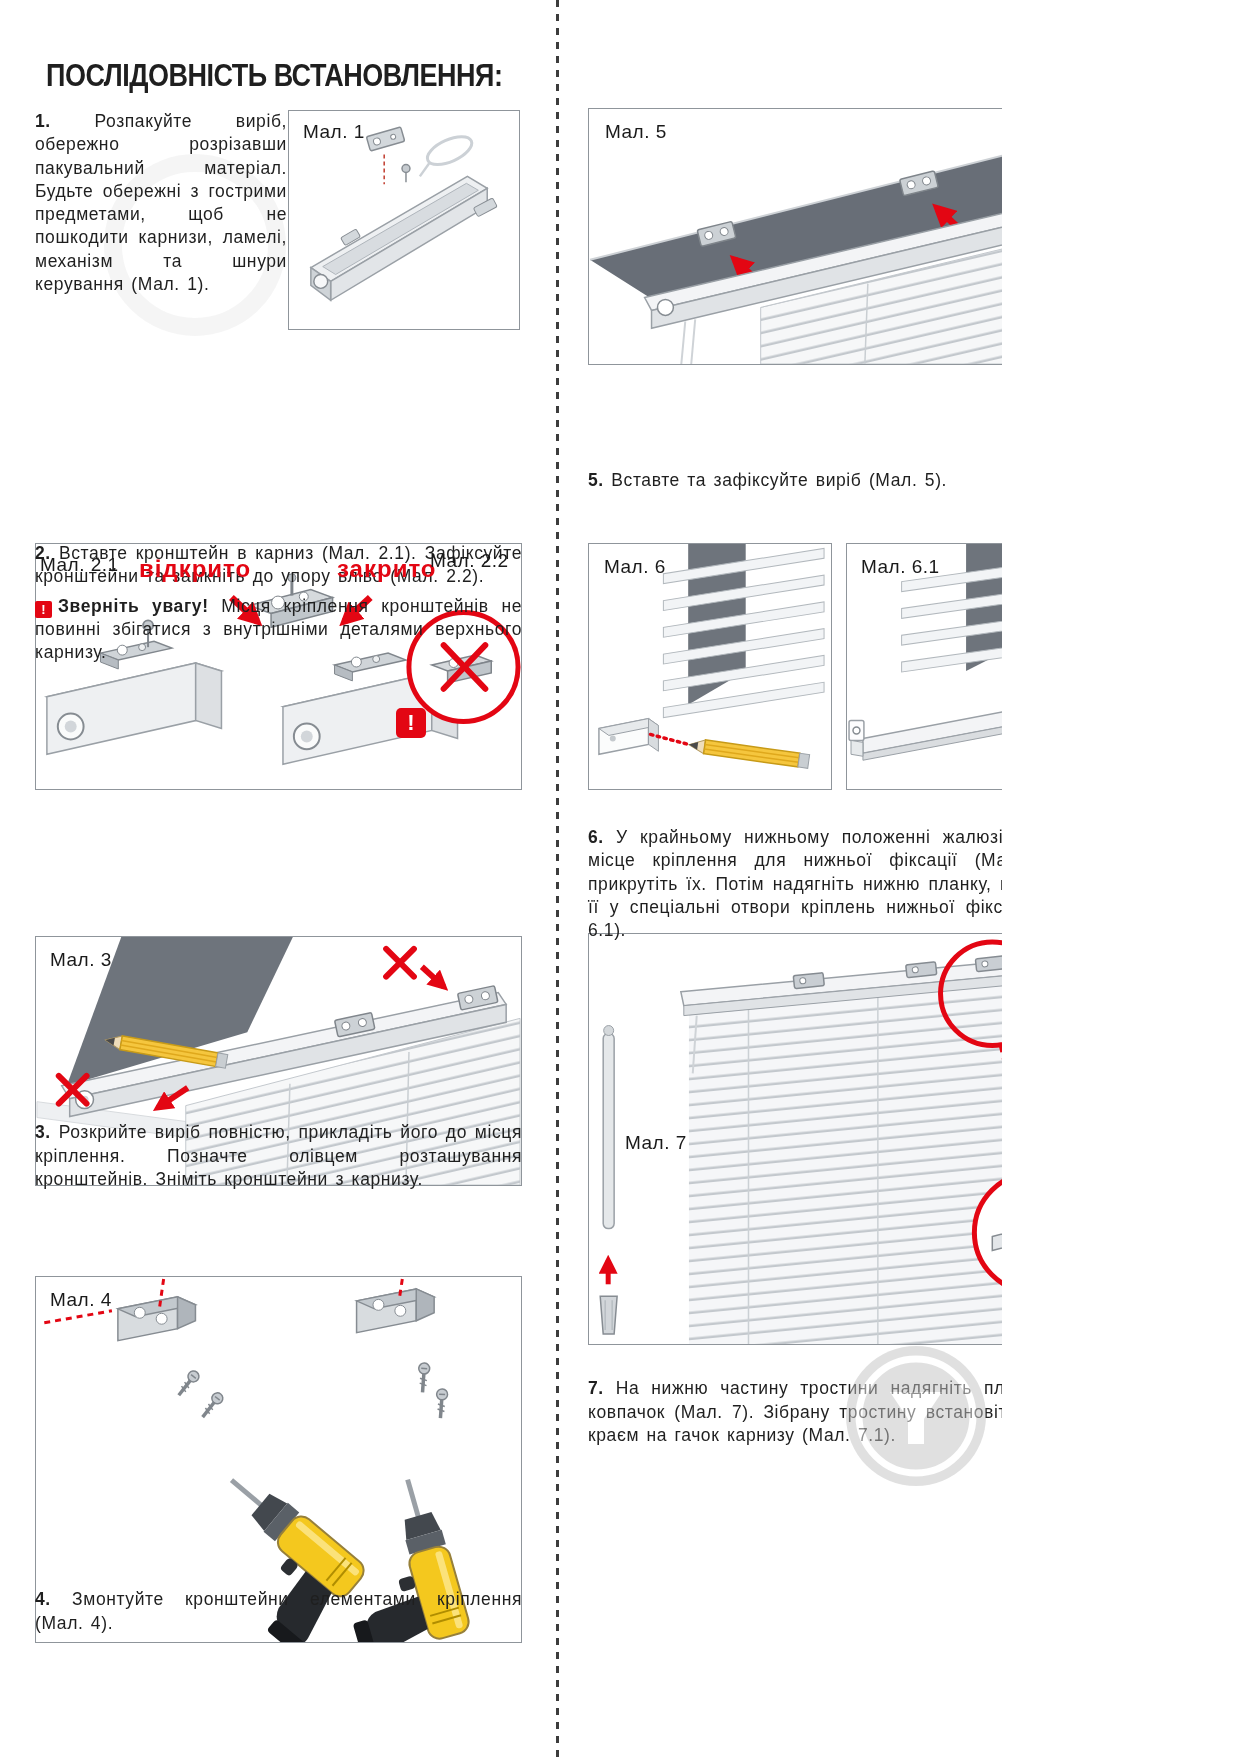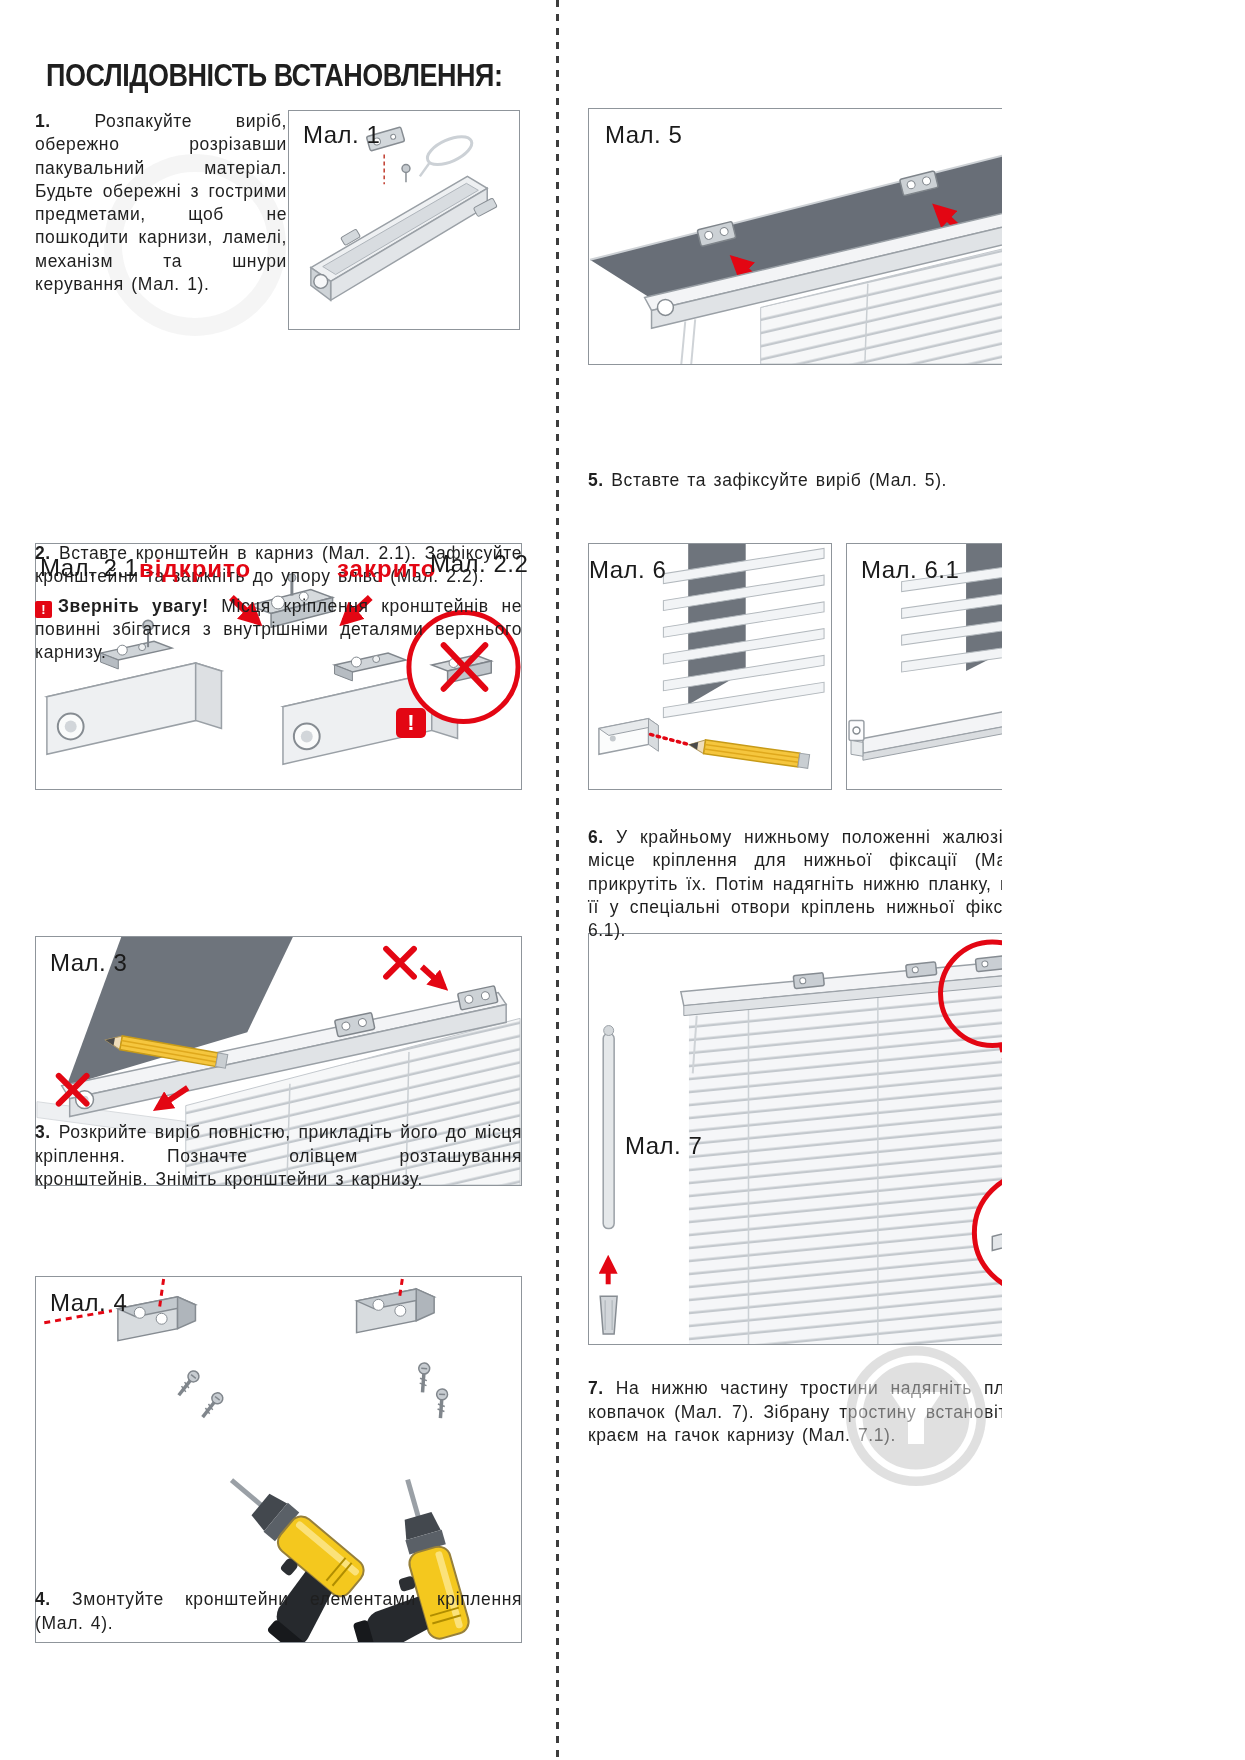--- a/index.html
+++ b/index.html
@@ -11,21 +11,21 @@
   .step{position:absolute;font-size:17.5px;line-height:1.33;letter-spacing:0.6px;
         word-spacing:2px;text-align:justify}
   .step .num{font-weight:bold}
   .step p{margin:0}
   .step p + p{margin-top:6px}
   .warn-badge{display:inline-block;width:17px;height:17px;background:#e30613;color:#fff;
         text-align:center;line-height:17px;font-weight:bold;border-radius:2px;font-size:13px;
         margin-right:6px;vertical-align:-2px;letter-spacing:0}
   .figbox{position:absolute;margin:0;border:1.5px solid #8f959b;background:#fff}
   .figbox svg{position:absolute;left:0;top:0;width:100%;height:100%;display:block}
-  .figlab{position:absolute;font-size:24px;letter-spacing:0.5px;color:#1a1a1a;z-index:3;white-space:nowrap}
+  .figlab{position:absolute;font-size:19px;letter-spacing:0.5px;color:#1a1a1a;z-index:3;white-space:nowrap}
   .redlab{position:absolute;font-size:24px;font-weight:bold;color:#e30613;letter-spacing:1px;z-index:3;white-space:nowrap}
   .badge-excl{position:absolute;width:30px;height:30px;background:#e30613;color:#fff;border-radius:5px;
         font-weight:bold;font-size:22px;text-align:center;line-height:30px;z-index:3}
   .divider{position:absolute;left:556px;top:0;width:2.5px;height:1760px;
         background:repeating-linear-gradient(to bottom,#3c3c3c 0 7px,transparent 7px 14px)}
   .pagenum{position:absolute;left:1070px;top:1524px;border-left:1.5px solid #8a8a8a;
         padding-left:10px;font-size:20px;color:#333;line-height:26px}
   .wm{position:absolute;opacity:.5;pointer-events:none;z-index:4}
   .wm-faint{position:absolute;opacity:.6;pointer-events:none;z-index:0}
   .txt-layer{position:relative;z-index:1}
@@ -300,21 +300,21 @@
       <line x1="106" y1="212" x2="102" y2="257" stroke="#cfd3d7" stroke-width="2"></line>
     </svg>
   </figure>
 
   <div class="step txt-layer" style="left:588px;top:378px;width:505px">
     <p><span class="num">6.</span>
        <span>У крайньому нижньому положенні жалюзі визначте місце кріплення для нижньої фіксації (Мал. 6) та прикрутіть їх. Потім надягніть нижню планку, вставивши її у спеціальні отвори кріплень нижньої фіксації (Мал. 6.1).</span></p>
   </div>
 
   <figure class="figbox" style="left:588px;top:543px;width:244px;height:247px">
-    <figcaption class="figlab" style="left:0;top:12px">Мал. 6</figcaption>
+    <figcaption class="figlab" style="left:15px;top:12px">Мал. 6</figcaption>
     <svg viewBox="0 0 244 247">
       <defs>
         <g id="pen6">
           <polygon points="-70,0 -54,-7 -54,7" fill="#efddba" stroke="#b49b62"></polygon>
           <polygon points="-70,0 -61,-4 -61,4" fill="#4a4a4a"></polygon>
           <rect x="-54" y="-7" width="96" height="14" fill="#f5c63e" stroke="#c79a17" stroke-width="1.5"></rect>
           <line x1="-54" y1="-2.3" x2="42" y2="-2.3" stroke="#dfa81c" stroke-width="1.5"></line>
           <line x1="-54" y1="2.3" x2="42" y2="2.3" stroke="#dfa81c" stroke-width="1.5"></line>
           <rect x="42" y="-7" width="10" height="14" fill="#c9ced2" stroke="#9aa0a6"></rect>
         </g>

